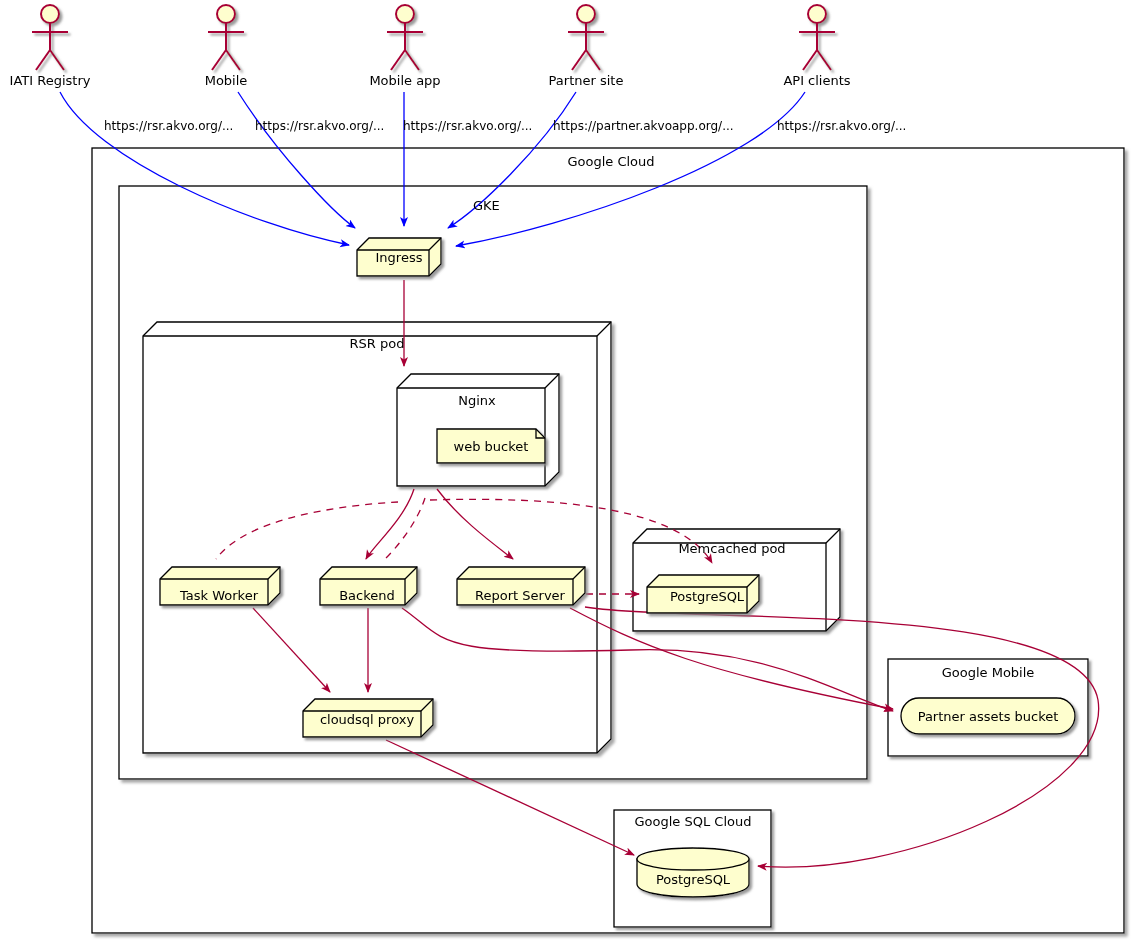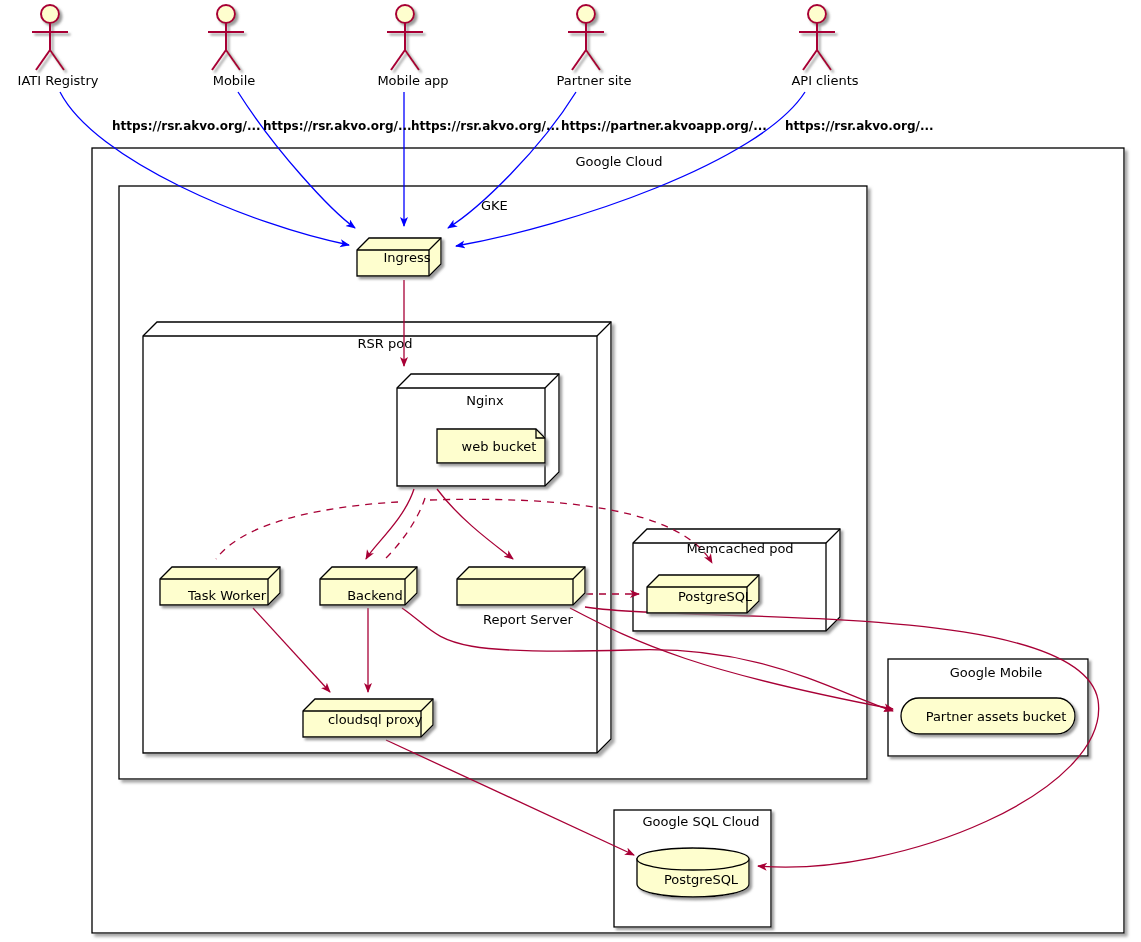--- a/index.html
+++ b/index.html
@@ -17,32 +17,32 @@
   }
   .svg-layer {
     position: absolute;
     left: 0; top: 0;
     width: 1141px;
     height: 942px;
   }
   .edges-layer { z-index: 5; }
   .frames-layer { z-index: 2; }
   .nodes-layer { z-index: 8; }
-  .labels-layer { position: absolute; left:8px; top:0; width:1007px; height:942px; z-index: 12; pointer-events: none;}
+  .labels-layer { position: absolute; left:0; top:0; width:1007px; height:942px; z-index: 12; pointer-events: none;}
 
   .txt {
     position: absolute;
     white-space: pre;
     color: #000000;
     font-family: "DejaVu Sans", sans-serif;
     pointer-events: auto;
   }
   .t13 { font-size: 13px; }
   .t13b { font-size: 13px; font-weight: normal; }
-  .t12 { font-size: 12px; font-weight: bold; }
+  .t12 { font-size: 12px; }
   .ctr { transform: translateX(-50%); text-align: center; }
 </style>
 </head>
 <body>
 
 <div id="canvas">
 
   <svg class="svg-layer frames-layer" viewBox="0 0 1141 942">
     <defs>
       <filter id="shdw" x="-20%" y="-20%" width="160%" height="160%">
@@ -280,20 +280,20 @@
     <div class="txt t13b ctr" style="left:377px; top:336px;">RSR pod</div>
     <div class="txt t13b ctr" style="left:732px; top:541px;">Memcached pod</div>
     <div class="txt t13b ctr" style="left:988px; top:665px;">Google Mobile</div>
     <div class="txt t13b ctr" style="left:693px; top:814px;">Google SQL Cloud</div>
 
     <div class="txt t13 ctr" style="left:399px; top:250px;text-align:center;">Ingress</div>
     <div class="txt t13b ctr" style="left:477px; top:393px;">Nginx</div>
     <div class="txt t13 ctr" style="left:491px; top:439px;">web bucket</div>
     <div class="txt t13 ctr" style="left:219px; top:588px;text-align:center;">Task Worker</div>
     <div class="txt t13 ctr" style="left:367px; top:588px;">Backend</div>
-    <div class="txt t13 ctr" style="left:520px; top:588px;margin-top:24px;">Report Server</div>
+    <div class="txt t13 ctr" style="left:520px; top:588px;">Report Server</div>
     <div class="txt t13 ctr" style="left:707px; top:589px;">PostgreSQL</div>
     <div class="txt t13 ctr" style="left:367px; top:712px;">cloudsql proxy</div>
     <div class="txt t13 ctr" style="left:988px; top:709px;">Partner assets bucket</div>
     <div class="txt t13 ctr" style="left:693px; top:872px;text-align:center;">PostgreSQL</div>
 
   </div>
 </div>
 
 </body></html>

